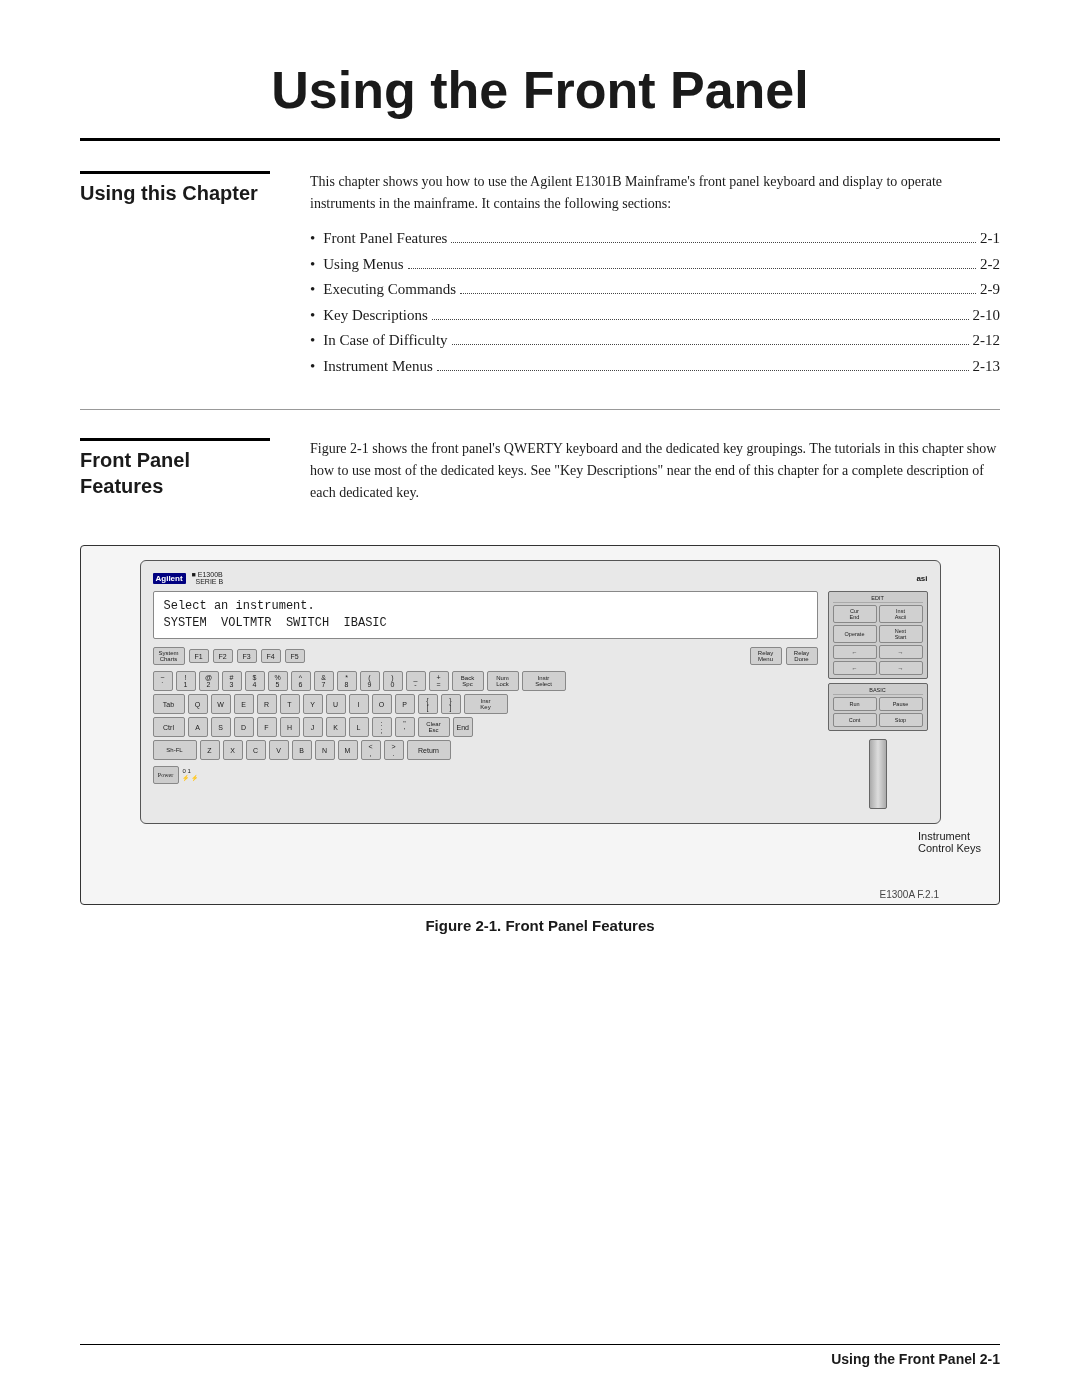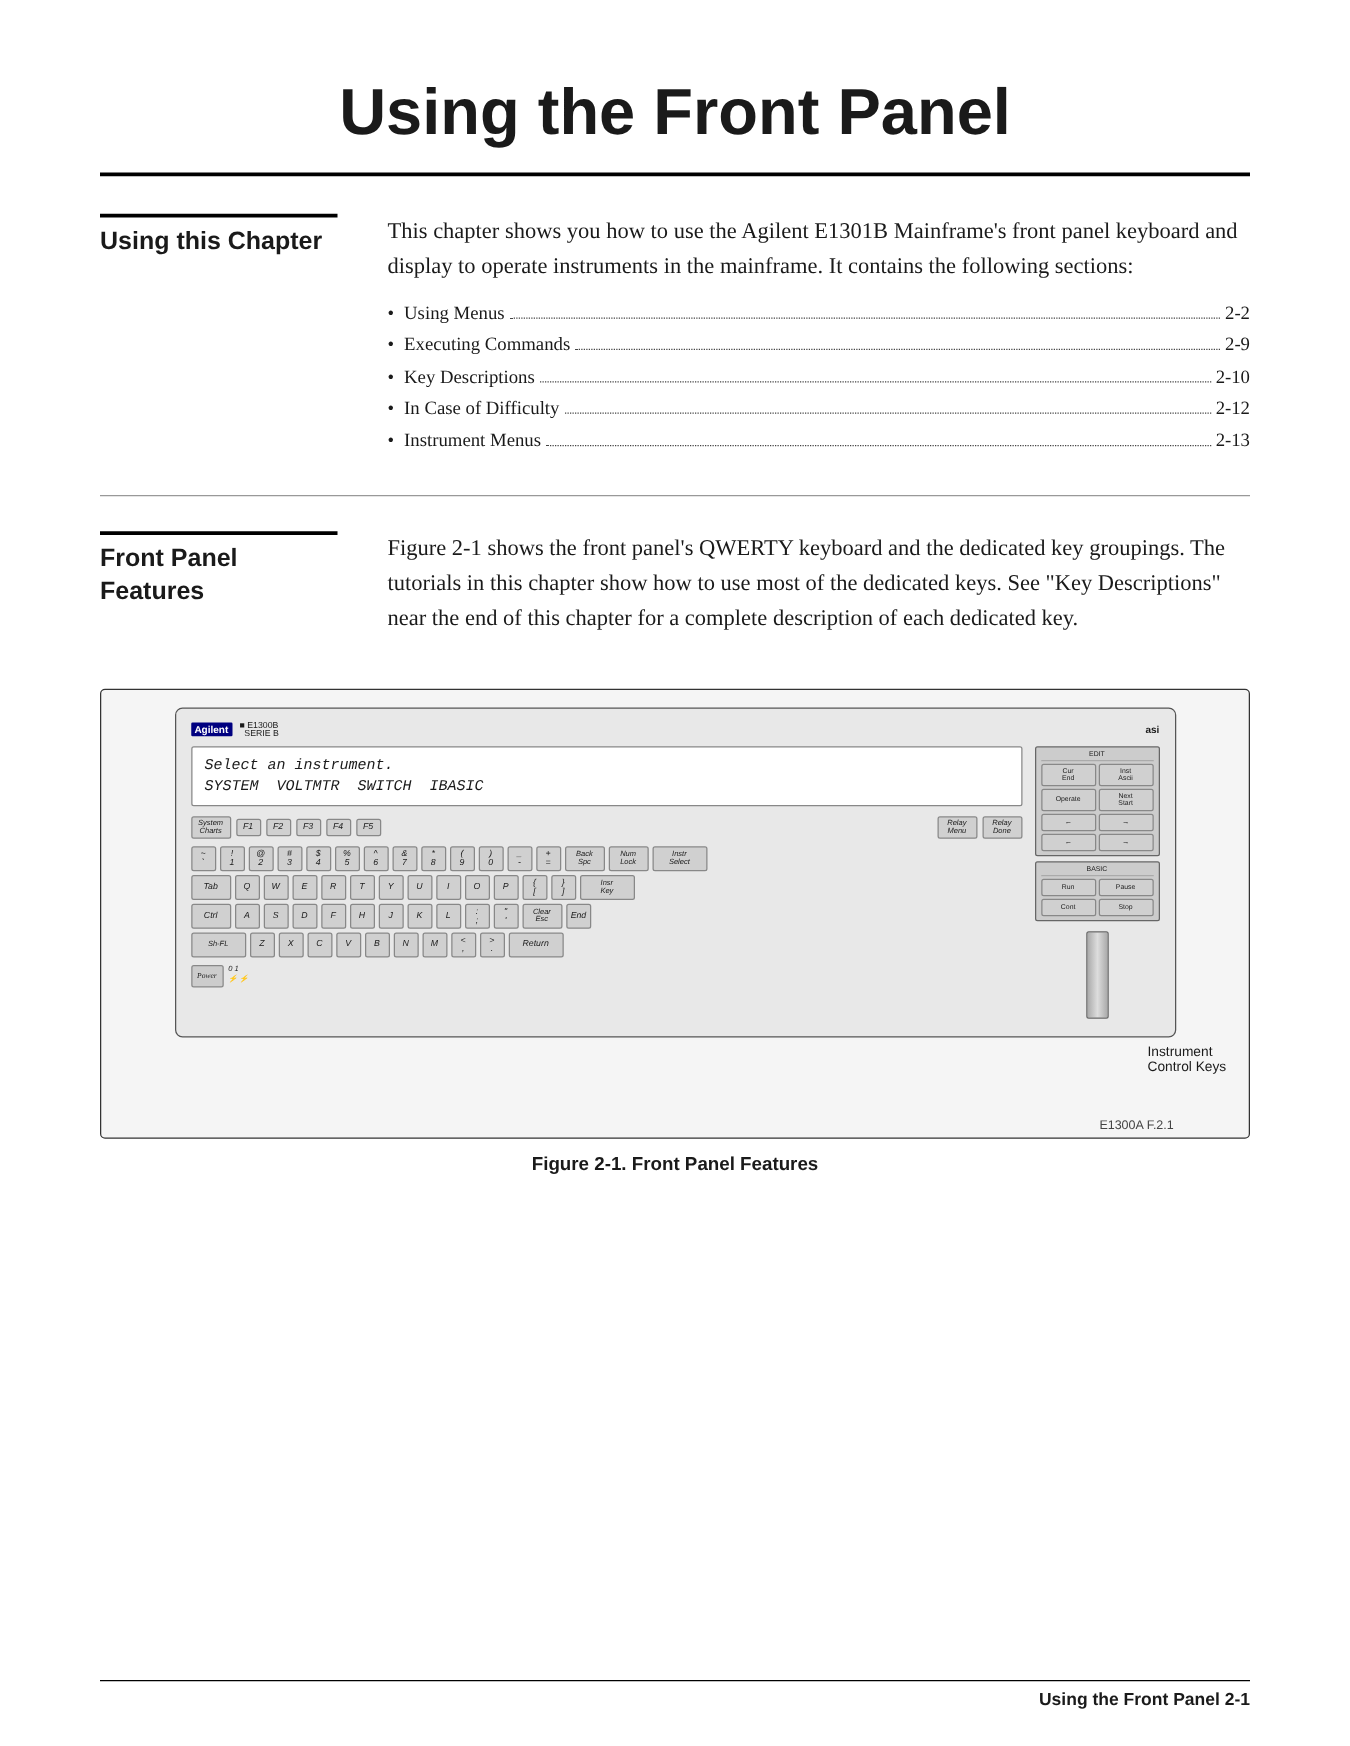--- a/index.html
+++ b/index.html
@@ -77,21 +77,21 @@
       line-height: 1.3;
     }
 
     .section-rule {
       border: none;
       border-top: 1px solid #999;
       margin: 28px 0;
     }
 
     .section-text {
-      font-size: 18px;
+      font-size: 14px;
       line-height: 1.55;
       margin-bottom: 12px;
     }
 
     .toc-list {
       list-style: none;
       margin: 12px 0 0 0;
       padding: 0;
     }
     .toc-list li {
@@ -290,21 +290,20 @@
       display: inline-block;
     }
 
     .keyboard-main-area {
       display: flex;
       gap: 10px;
     }
 
     .keyboard-left {
       flex: 1;
-      font-style: italic;
     }
 
     .keyboard-right {
       width: 100px;
       display: flex;
       flex-direction: column;
       gap: 4px;
     }
 
     .cluster-box {
@@ -347,20 +346,27 @@
   <div class="page-title">Using the Front Panel</div>
   <hr class="title-rule">
 
   <div class="section">
     <div class="section-left">
       <div class="section-heading">Using this Chapter</div>
     </div>
     <div class="section-right">
       <p class="section-text">This chapter shows you how to use the Agilent E1301B Mainframe's front panel keyboard and display to operate instruments in the mainframe. It contains the following sections:</p>
       <ul class="toc-list">
+        <li>
+          <span class="toc-item-text">
+            <span>Front Panel Features</span>
+            <span class="toc-dots"></span>
+            <span class="toc-page">2-1</span>
+          </span>
+        </li>
         <li>
           <span class="toc-item-text">
             <span>Using Menus</span>
             <span class="toc-dots"></span>
             <span class="toc-page">2-2</span>
           </span>
         </li>
         <li>
           <span class="toc-item-text">
             <span>Executing Commands</span>

